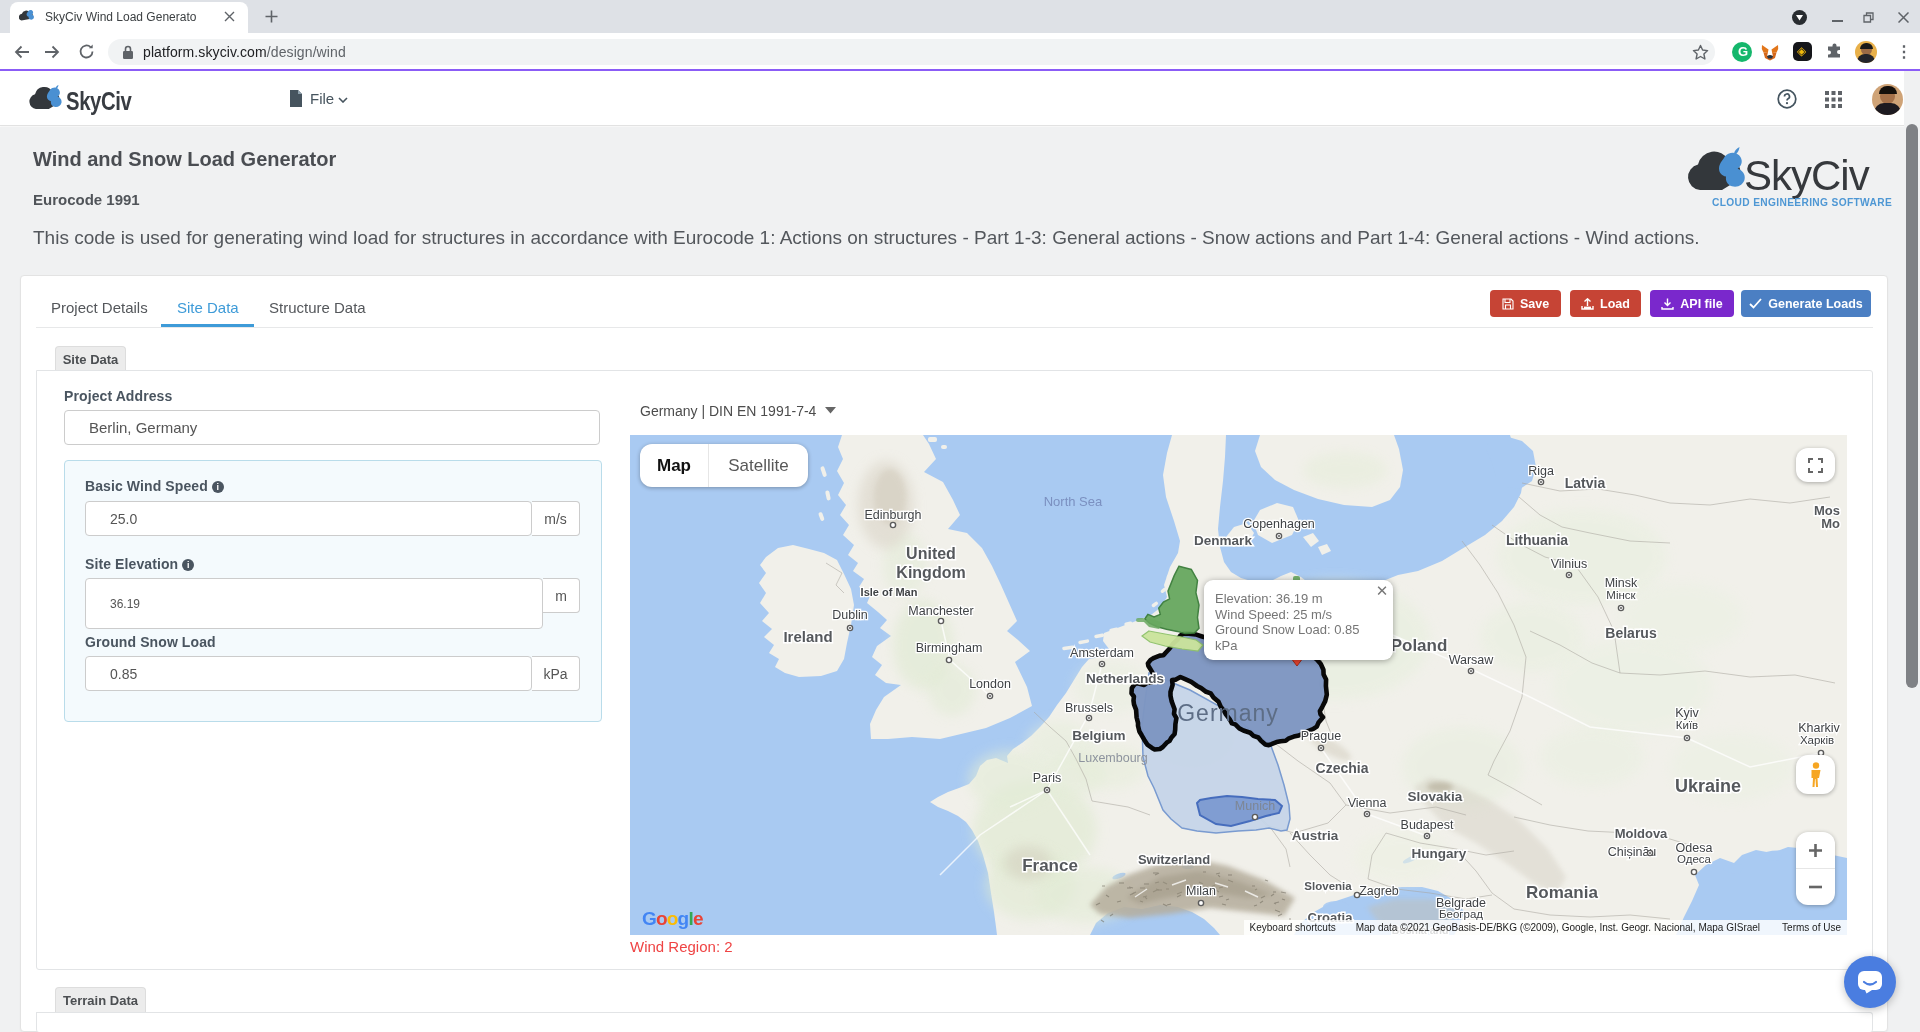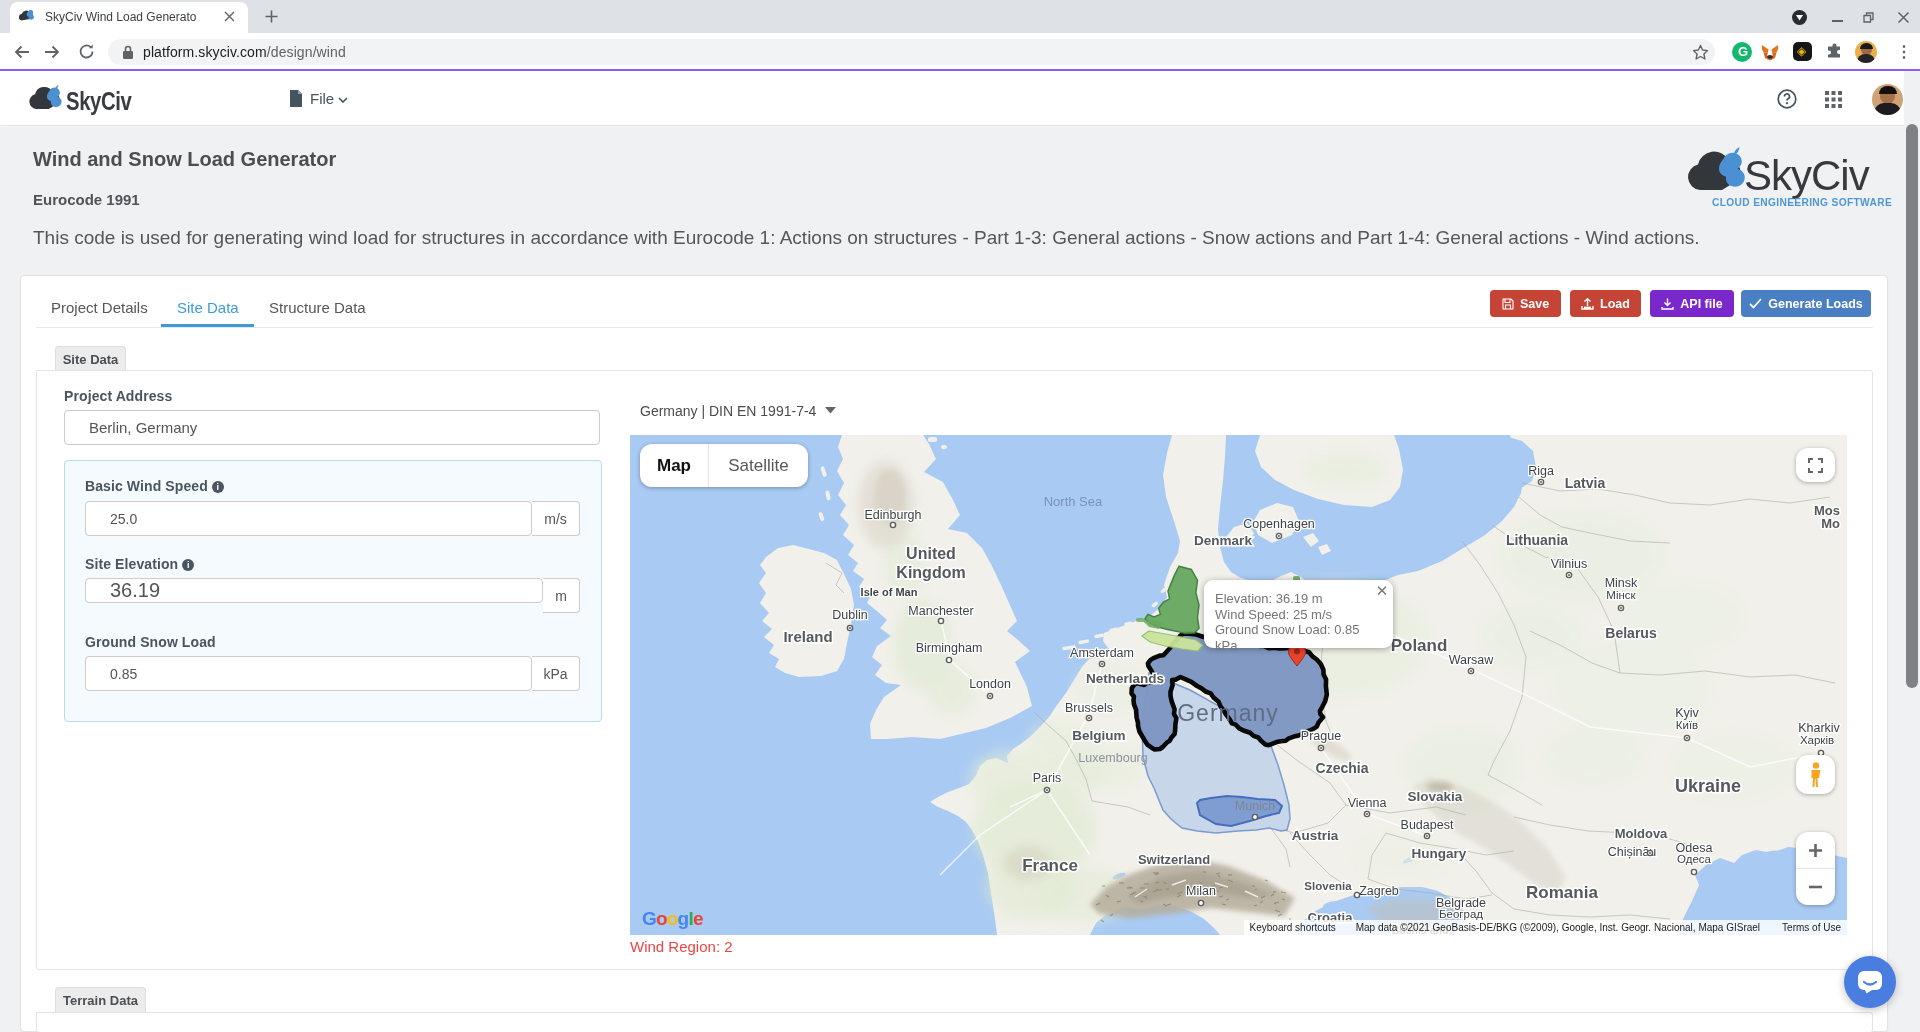--- a/index.html
+++ b/index.html
@@ -47,21 +47,21 @@
 .mapctl{background:#fff;box-shadow:0 1px 4px rgba(0,0,0,.3);border-radius:12px}
 #mapsat{left:10px;top:9px;width:168px;height:43px;display:flex}
 #mapsat .c1{width:69px;display:flex;align-items:center;justify-content:center;font-size:17px;font-weight:bold;color:#111;border-right:1px solid #e6e6e6}
 #mapsat .c2{flex:1;display:flex;align-items:center;justify-content:center;font-size:17px;color:#585858}
 #fsbtn{left:1166px;top:13px;width:39px;height:34px;display:flex;align-items:center;justify-content:center}
 #pegman{left:1166px;top:320px;width:39px;height:39px;display:flex;align-items:center;justify-content:center}
 #zoombox{left:1166px;top:397px;width:39px;height:73px;display:flex;flex-direction:column}
 #zoombox div{flex:1;display:flex;align-items:center;justify-content:center;font-size:22px;color:#666}
 #zoomdiv{height:1px;background:#e6e6e6;flex:none !important}
 #attrib{right:0;bottom:0;height:15px;background:rgba(255,255,255,.82);font-size:10px;color:#1c1c1c;display:flex;align-items:flex-start}
-#iwin{left:574px;top:145px;width:189px;height:68px;background:#fff;border-radius:9px;box-shadow:0 1px 6px rgba(0,0,0,.35);font-size:13px;color:#767676;line-height:15.5px;padding:11px 12px 0 11px}
+#iwin{left:574px;top:145px;width:189px;height:80px;background:#fff;border-radius:9px;box-shadow:0 1px 6px rgba(0,0,0,.35);font-size:13px;color:#767676;line-height:15.5px;padding:11px 12px 0 11px}
 #iwx{left:745px;top:149px;width:14px;height:14px;color:#777;font-size:15px;line-height:13px;text-align:center}
 #glogo{left:12px;bottom:5px;font-size:19px;font-weight:bold;letter-spacing:-.8px}
 
 #chat{left:1844px;top:956px;width:52px;height:52px;border-radius:50%;background:#4a7de0;box-shadow:0 2px 8px rgba(0,0,0,.25);display:flex;align-items:center;justify-content:center}
 </style>
 </head>
 <body>
 
 <div class="abs" id="tabstrip">
   <div class="abs" id="tab"></div>
@@ -219,21 +219,21 @@
 <div class="abs subtab" style="top:987px;width:91px;height:25px">Terrain Data</div>
 <div class="abs" id="panel2"></div>
 
 <div class="abs flabel" style="left:64px;top:388px">Project Address</div>
 <div class="abs inp" style="left:64px;top:410px;width:536px;height:35px">Berlin, Germany</div>
 <div class="abs" id="bluebox"></div>
 <div class="abs flabel" style="left:85px;top:478px">Basic Wind Speed <span class="info-i">i</span></div>
 <div class="abs inp" style="left:85px;top:501px;width:447px;height:35px;font-size:14px">25.0</div>
 <div class="abs addon" style="left:532px;top:501px;width:48px;height:35px">m/s</div>
 <div class="abs flabel" style="left:85px;top:556px">Site Elevation <span class="info-i">i</span></div>
-<div class="abs inp" style="left:85px;top:578px;width:458px;height:25px;font-size:20px">36.19</div>
+<div class="abs inp" style="left:85px;top:578px;width:458px;height:51px;font-size:12px">36.19</div>
 <div class="abs addon" style="left:543px;top:578px;width:37px;height:35px">m</div>
 <div class="abs flabel" style="left:85px;top:634px">Ground Snow Load</div>
 <div class="abs inp" style="left:85px;top:656px;width:447px;height:35px;font-size:14px">0.85</div>
 <div class="abs addon" style="left:532px;top:656px;width:48px;height:35px">kPa</div>
 
 <div class="abs" id="mapsel">Germany | DIN EN 1991-7-4</div>
 <svg class="abs" style="left:825px;top:407px" width="11" height="7" viewBox="0 0 11 7">
     <path d="M0 0 H11 L5.5 6.5 Z" fill="#666"></path>
   </svg>
 

